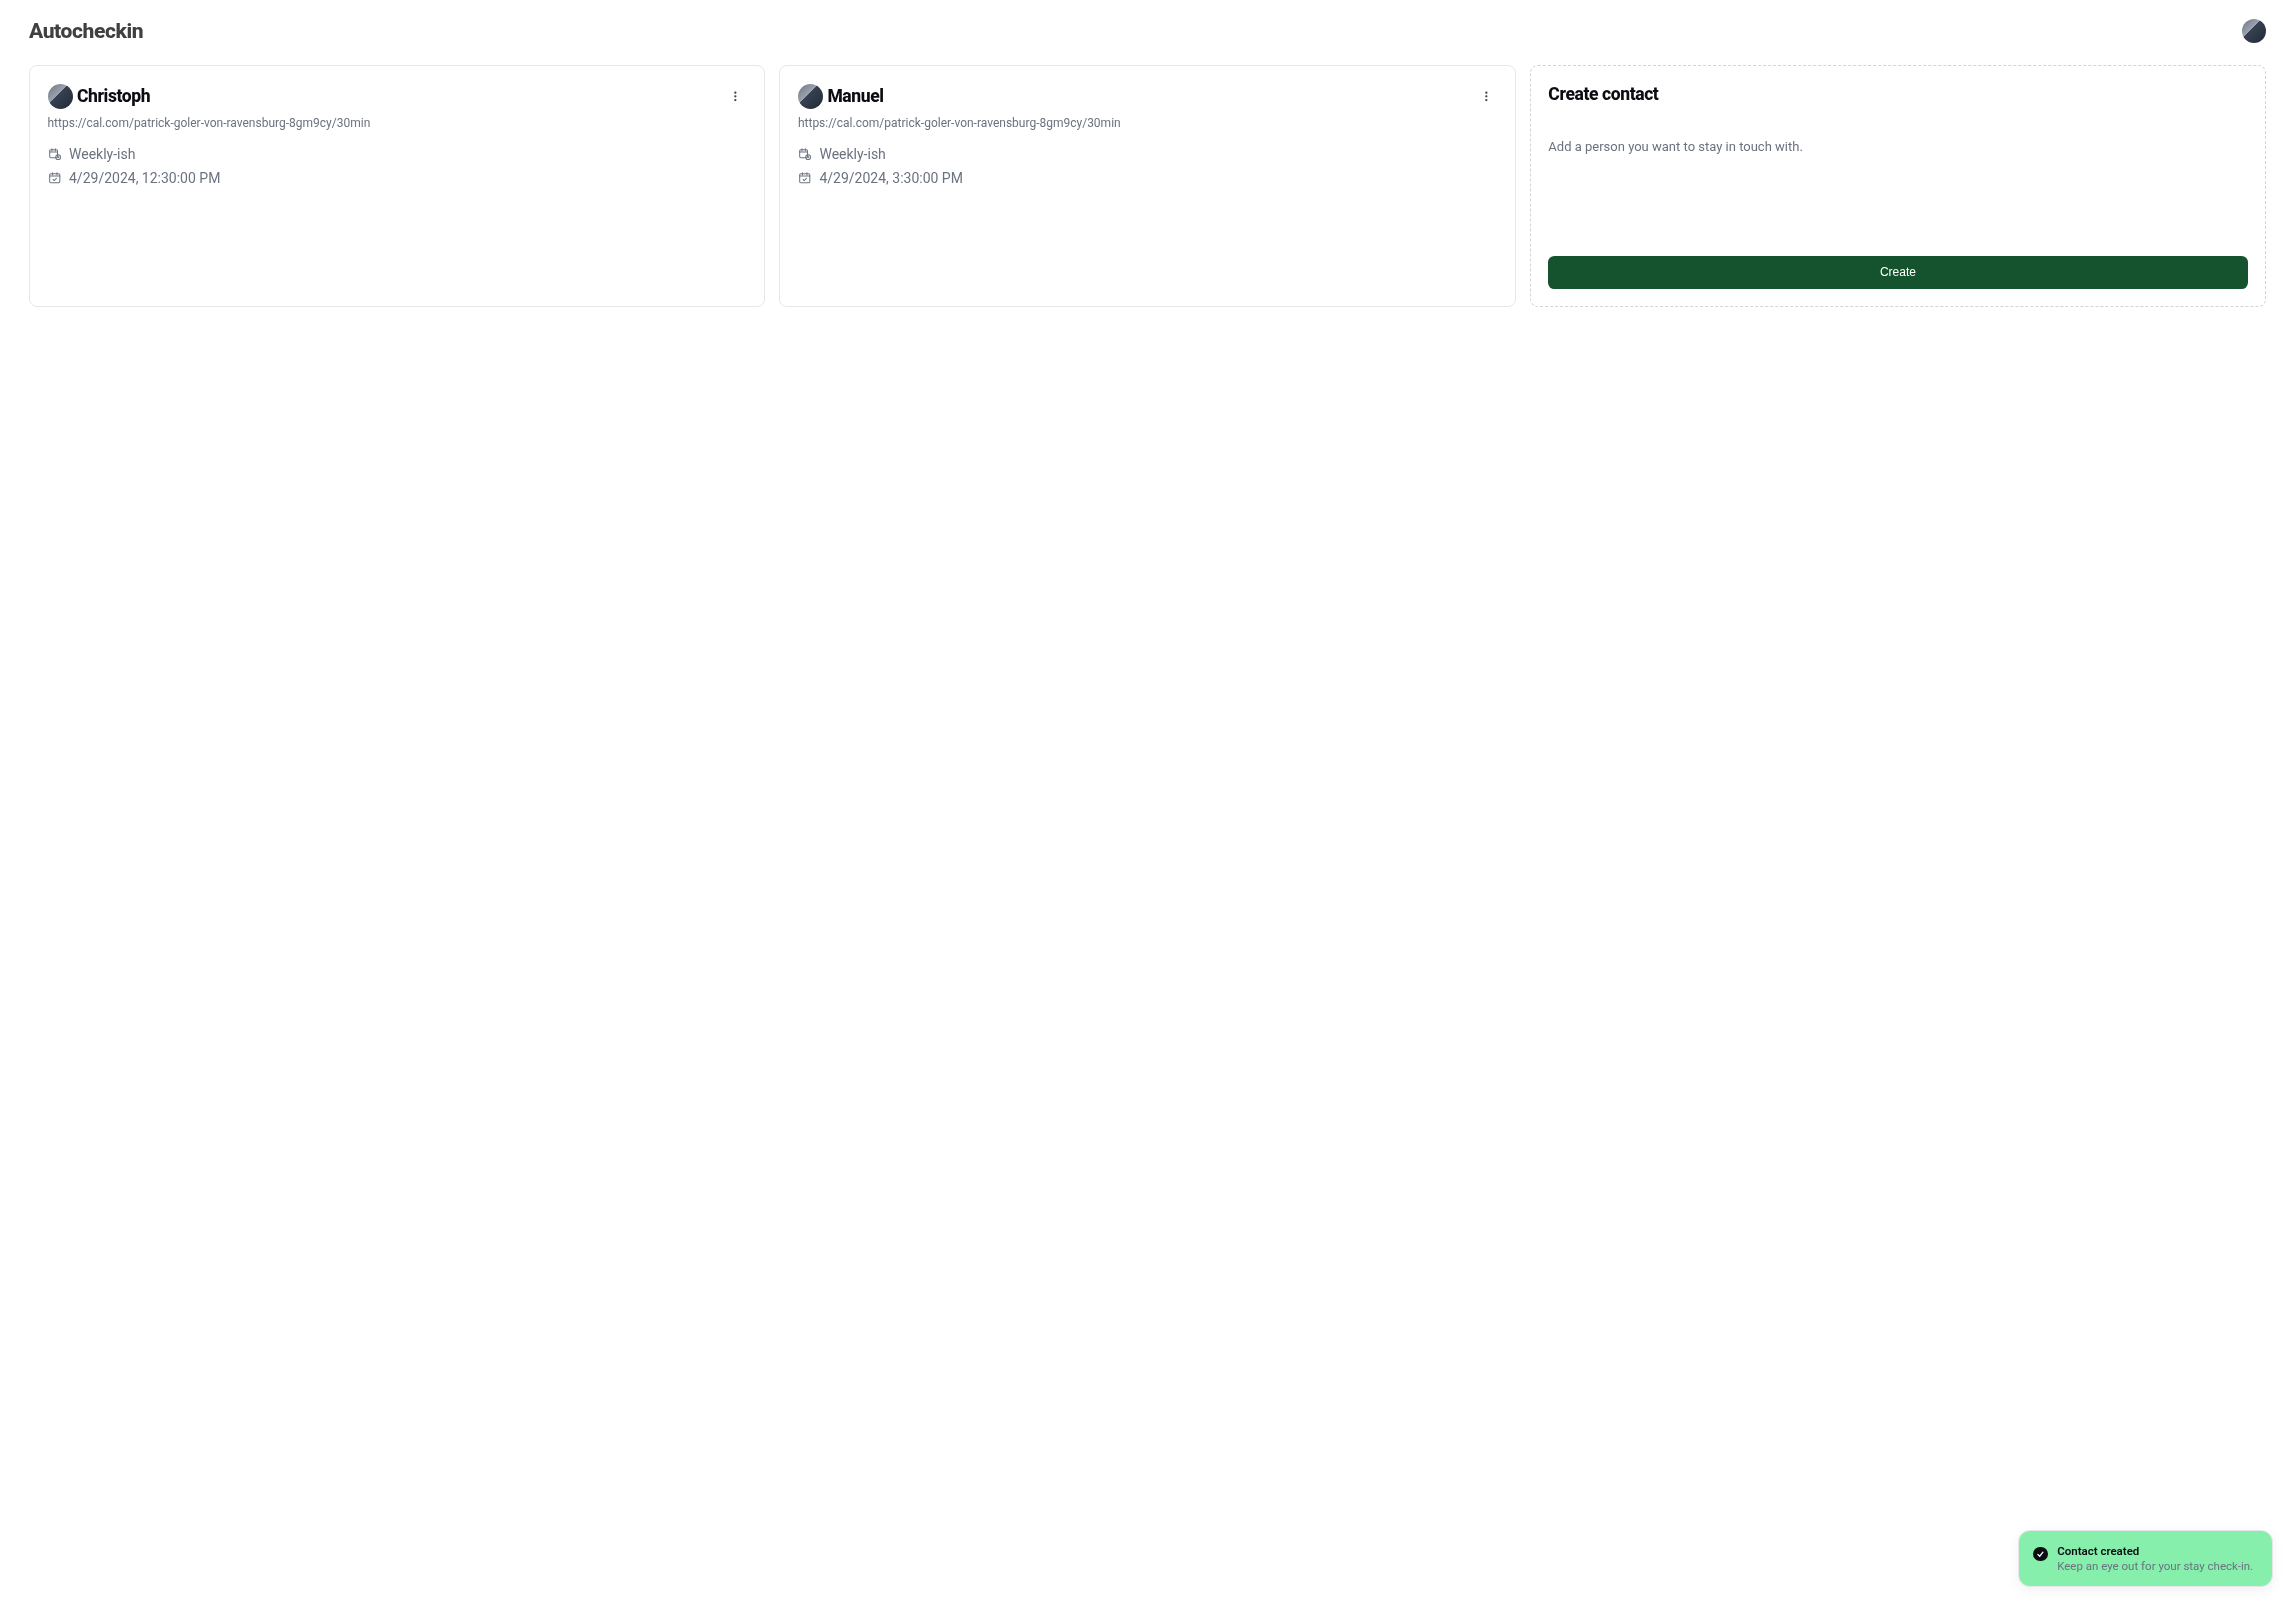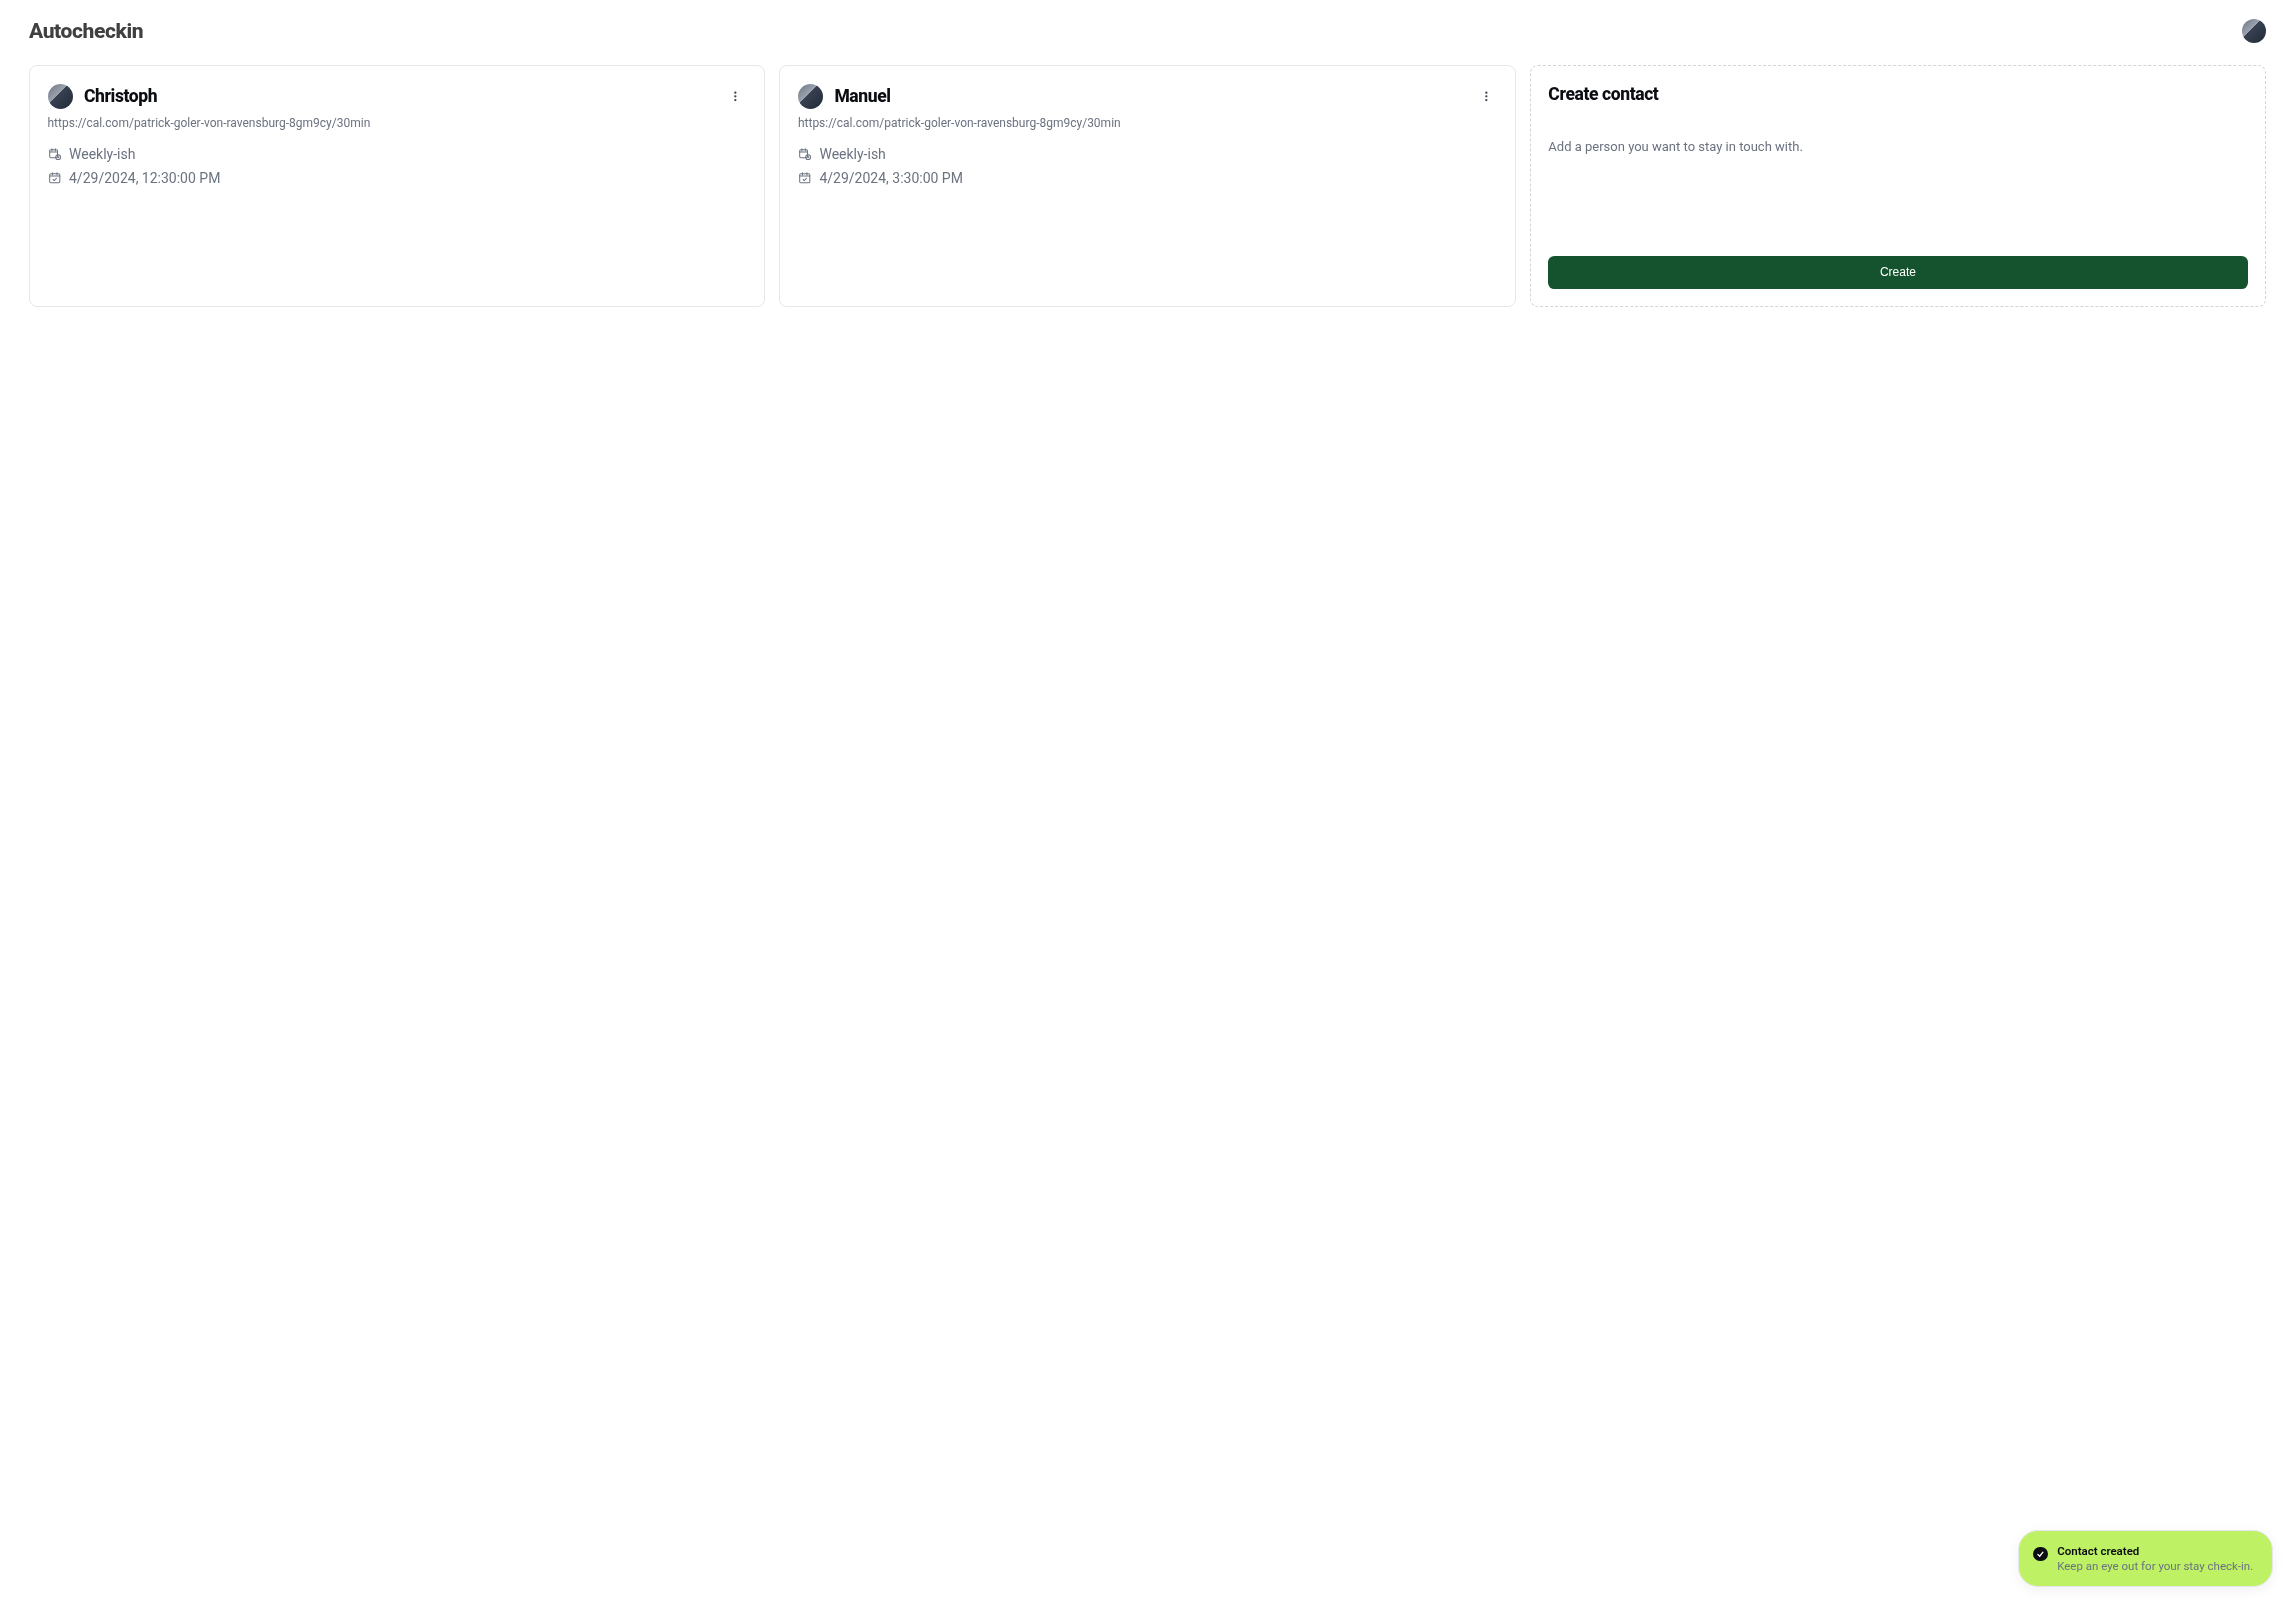--- a/index.html
+++ b/index.html
@@ -45,21 +45,21 @@
   }
   .card.dashed {
     border: 0.8px dashed #d1d5db;
     display: flex;
     flex-direction: column;
     gap: 32px;
   }
   .card-header {
     display: flex;
     align-items: center;
-    gap: 11px;
+    gap: 4px;
     position: relative;
   }
   .card-avatar {
     width: 25.5px;
     height: 25.5px;
     border-radius: 50%;
     background: linear-gradient(135deg, #6b7280 0%, #9ca3af 40%, #374151 41%, #1f2937 100%);
     flex: none;
   }
   .card-name {
@@ -122,23 +122,23 @@
     padding: 9.6px 12.7px;
     border-radius: 6.4px;
     font-size: 12px;
     font-weight: 500;
     cursor: pointer;
   }
   .toast {
     position: fixed;
     right: 22px;
     bottom: 22px;
-    background: #bef264;
+    background: #86efac;
     border: 0.8px solid #e5e7eb;
-    border-radius: 20px;
+    border-radius: 12px;
     padding: 12.7px 14.3px;
     min-width: 255px;
     display: flex;
     align-items: flex-start;
     gap: 9.6px;
     box-shadow: 0 3.2px 12.7px rgba(0,0,0,0.06);
   }
   .toast-icon {
     width: 14.3px; height: 14.3px;
     border-radius: 50%;

